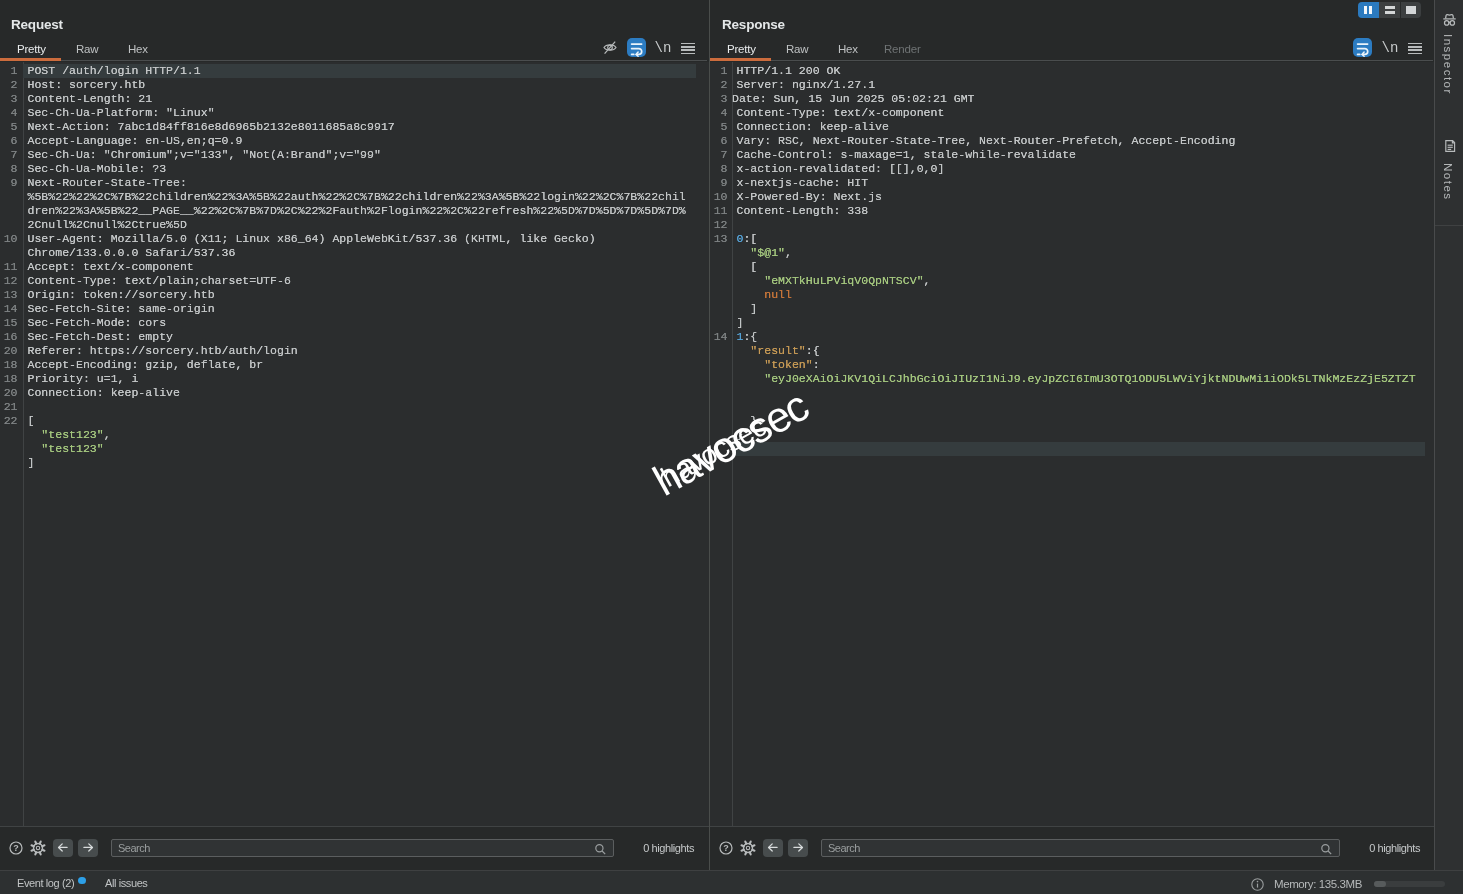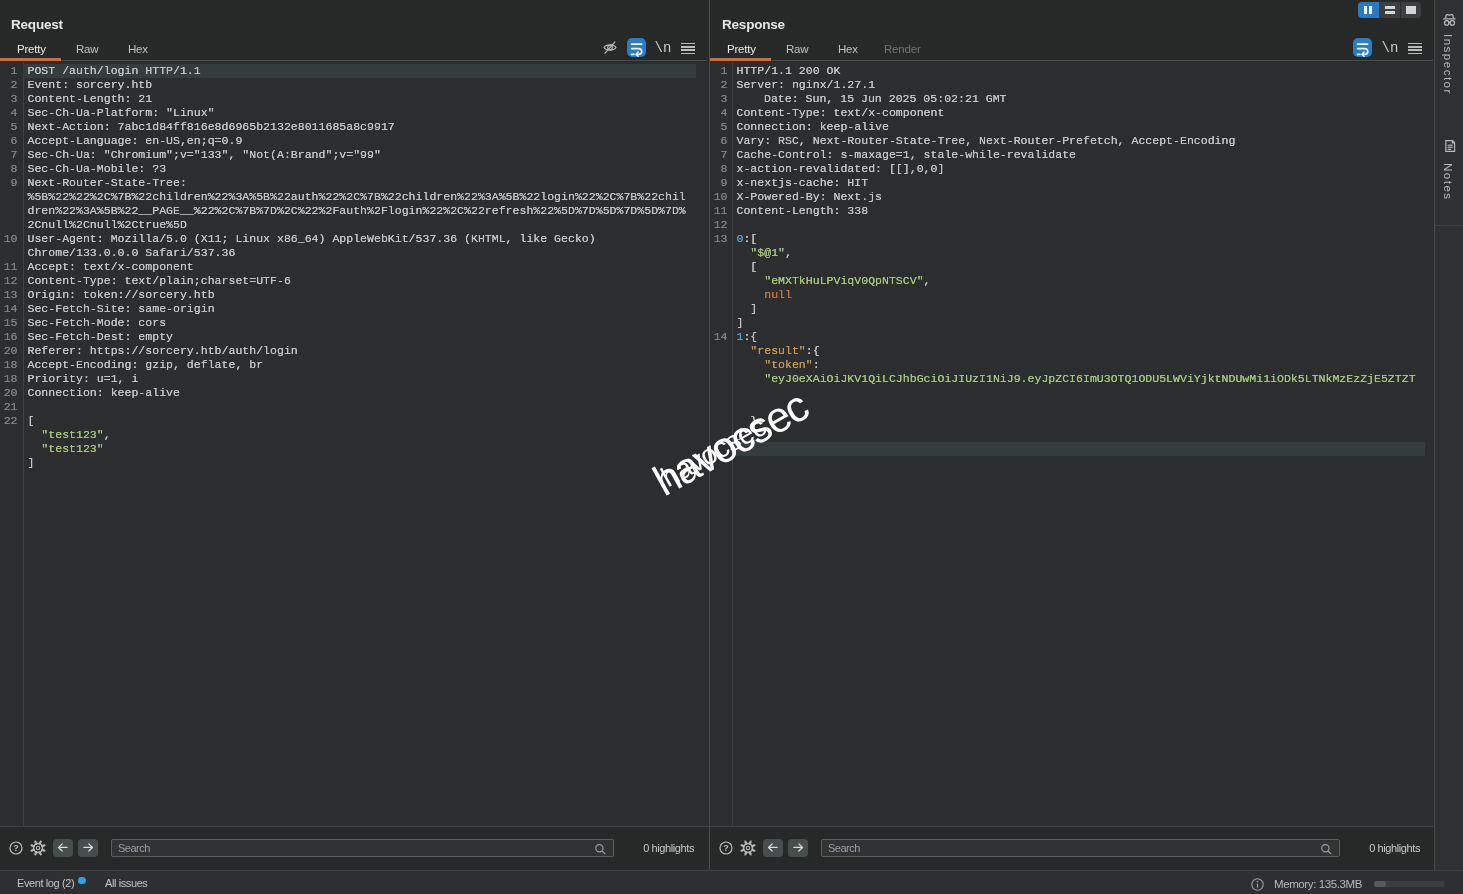--- a/index.html
+++ b/index.html
@@ -54,21 +54,21 @@
     <div style="position:absolute;left:0;top:0.0px;width:14px;height:1.7px;background:#b8bbbc"></div>
     <div style="position:absolute;left:0;top:3.4px;width:14px;height:1.7px;background:#b8bbbc"></div>
     <div style="position:absolute;left:0;top:6.8px;width:14px;height:1.7px;background:#b8bbbc"></div>
     <div style="position:absolute;left:0;top:10.2px;width:14px;height:1.7px;background:#b8bbbc"></div>
   </div>
 <div class="ab" style="left:22.5px;top:62px;width:1px;height:764px;background:#404344"></div>
 <div class="hl" style="left:23px;top:64.0px;width:673px"></div>
 <div class="gn" style="left:0px;top:64.0px;width:17.5px">1</div>
 <div class="cr" style="left:27.5px;top:64.0px"><span style="color:#c3c6c7">POST /auth/login HTTP/1.1</span></div>
 <div class="gn" style="left:0px;top:78.0px;width:17.5px">2</div>
-<div class="cr" style="left:27.5px;top:78.0px"><span style="color:#c3c6c7">Event: sorcery.htb</span></div>
+<div class="cr" style="left:27.5px;top:78.0px"><span style="color:#c3c6c7">Host: sorcery.htb</span></div>
 <div class="gn" style="left:0px;top:92.0px;width:17.5px">3</div>
 <div class="cr" style="left:27.5px;top:92.0px"><span style="color:#c3c6c7">Content-Length: 21</span></div>
 <div class="gn" style="left:0px;top:106.0px;width:17.5px">4</div>
 <div class="cr" style="left:27.5px;top:106.0px"><span style="color:#c3c6c7">Sec-Ch-Ua-Platform: "Linux"</span></div>
 <div class="gn" style="left:0px;top:120.0px;width:17.5px">5</div>
 <div class="cr" style="left:27.5px;top:120.0px"><span style="color:#c3c6c7">Next-Action: 7abc1d84ff816e8d6965b2132e8011685a8c9917</span></div>
 <div class="gn" style="left:0px;top:134.0px;width:17.5px">6</div>
 <div class="cr" style="left:27.5px;top:134.0px"><span style="color:#c3c6c7">Accept-Language: en-US,en;q=0.9</span></div>
 <div class="gn" style="left:0px;top:148.0px;width:17.5px">7</div>
 <div class="cr" style="left:27.5px;top:148.0px"><span style="color:#c3c6c7">Sec-Ch-Ua: "Chromium";v="133", "Not(A:Brand";v="99"</span></div>
@@ -174,21 +174,21 @@
     <div style="position:absolute;left:0;top:3.4px;width:14px;height:1.7px;background:#b8bbbc"></div>
     <div style="position:absolute;left:0;top:6.8px;width:14px;height:1.7px;background:#b8bbbc"></div>
     <div style="position:absolute;left:0;top:10.2px;width:14px;height:1.7px;background:#b8bbbc"></div>
   </div>
 <div class="ab" style="left:731.5px;top:62px;width:1px;height:764px;background:#404344"></div>
 <div class="gn" style="left:710.5px;top:64.0px;width:17px">1</div>
 <div class="cr" style="left:736.5px;top:64.0px"><span style="color:#c3c6c7">HTTP/1.1 200 OK</span></div>
 <div class="gn" style="left:710.5px;top:78.0px;width:17px">2</div>
 <div class="cr" style="left:736.5px;top:78.0px"><span style="color:#c3c6c7">Server: nginx/1.27.1</span></div>
 <div class="gn" style="left:710.5px;top:92.0px;width:17px">3</div>
-<div class="cr" style="left:764px;top:92.0px"><span style="color:#c3c6c7">Date: Sun, 15 Jun 2025 05:02:21 GMT</span></div>
+<div class="cr" style="left:732px;top:92.0px"><span style="color:#c3c6c7">Date: Sun, 15 Jun 2025 05:02:21 GMT</span></div>
 <div class="gn" style="left:710.5px;top:106.0px;width:17px">4</div>
 <div class="cr" style="left:736.5px;top:106.0px"><span style="color:#c3c6c7">Content-Type: text/x-component</span></div>
 <div class="gn" style="left:710.5px;top:120.0px;width:17px">5</div>
 <div class="cr" style="left:736.5px;top:120.0px"><span style="color:#c3c6c7">Connection: keep-alive</span></div>
 <div class="gn" style="left:710.5px;top:134.0px;width:17px">6</div>
 <div class="cr" style="left:736.5px;top:134.0px"><span style="color:#c3c6c7">Vary: RSC, Next-Router-State-Tree, Next-Router-Prefetch, Accept-Encoding</span></div>
 <div class="gn" style="left:710.5px;top:148.0px;width:17px">7</div>
 <div class="cr" style="left:736.5px;top:148.0px"><span style="color:#c3c6c7">Cache-Control: s-maxage=1, stale-while-revalidate</span></div>
 <div class="gn" style="left:710.5px;top:162.0px;width:17px">8</div>
 <div class="cr" style="left:736.5px;top:162.0px"><span style="color:#c3c6c7">x-action-revalidated: [[],0,0]</span></div>

